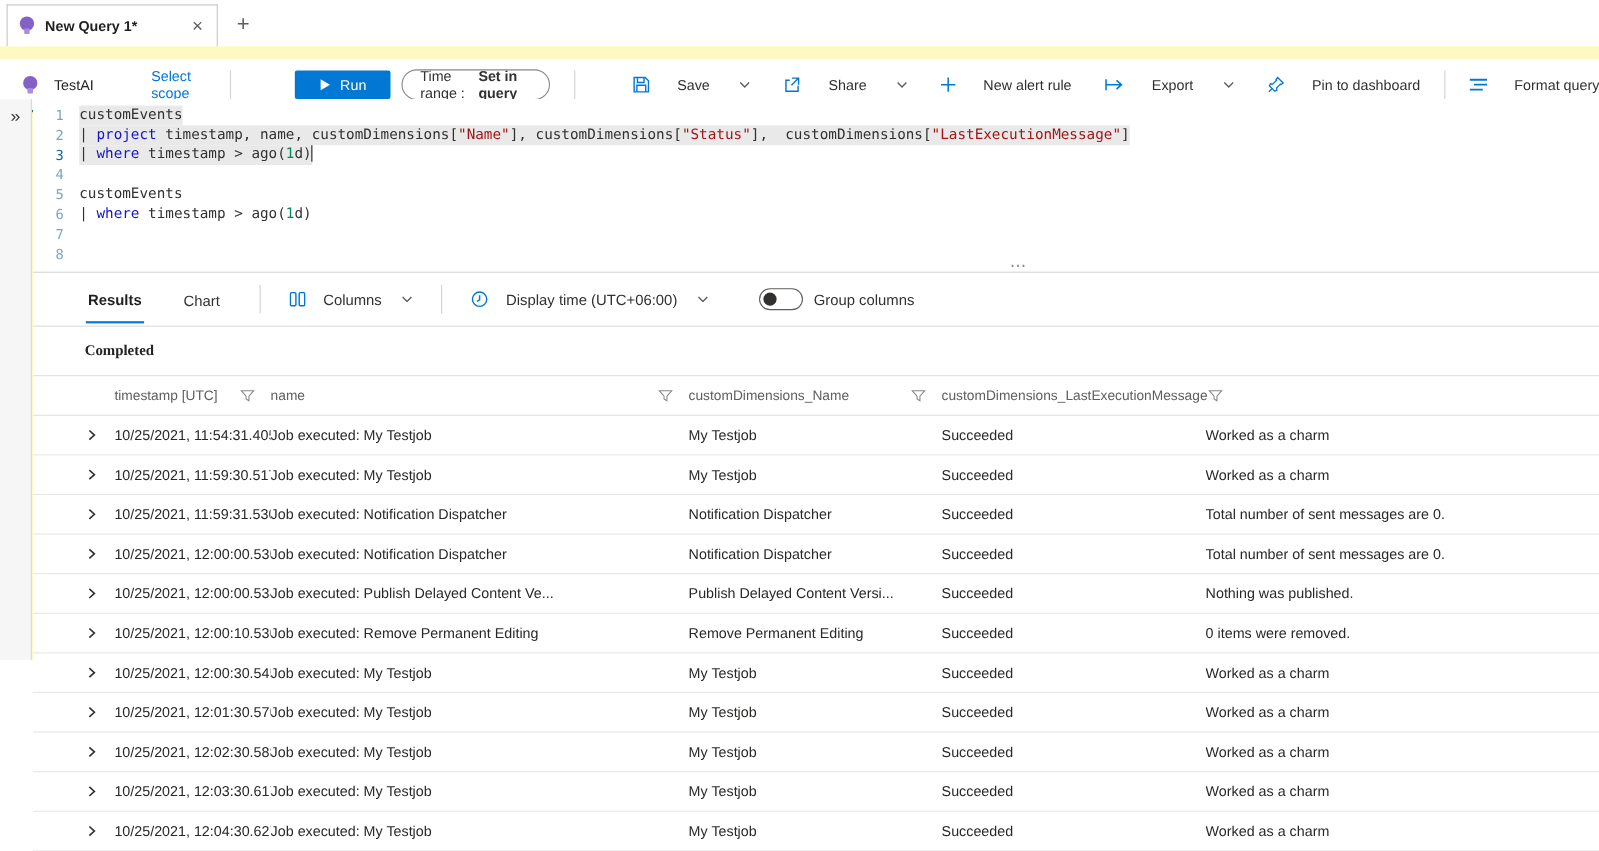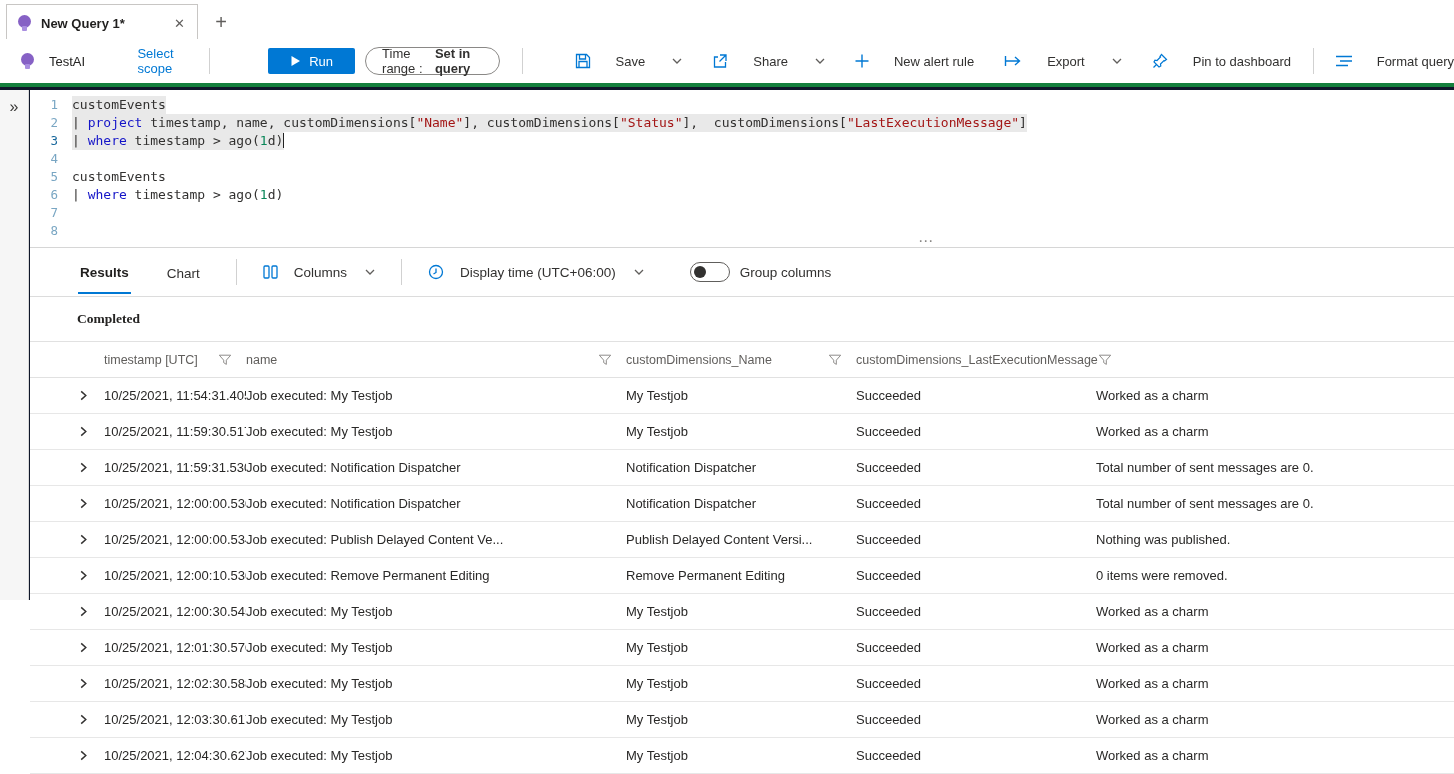--- a/index.html
+++ b/index.html
@@ -1,39 +1,39 @@
 <!DOCTYPE html>
 <html><head>
 <meta charset="utf-8">
 <style>
   * { margin:0; padding:0; box-sizing:border-box; }
   html,body { width:1454px; height:774px; overflow:hidden; background:#fff;
     font-family:"Liberation Sans","DejaVu Sans",sans-serif; color:#323130; }
-  .app { position:relative; width:1454px; height:600px; background:#0f172a; }
+  .app { position:relative; width:1454px; height:600px; background:#fef9c3; }
 
   
   .tabbar { position:absolute; top:0; left:0; right:0; height:42px; background:#fff; }
   .tab { position:absolute; left:6px; top:4px; height:38px; width:192px;
     border:1px solid #c8c6c4; border-bottom:none; background:#fff;
     display:flex; align-items:center; padding:0 10px; gap:9px; }
   .tab-label { font-size:13px; font-weight:700; color:#201f1e; flex:1; }
   .tab-close { color:#605e5c; font-size:13px; cursor:pointer; padding:0 2px; }
   .newtab { position:absolute; left:208px; top:10px; font-size:20px; color:#605e5c;
     width:26px; height:26px; text-align:center; line-height:25px; cursor:pointer; }
 
   
   .bulb { width:15px; height:17px; position:relative; display:inline-block; flex:none; }
   .bulb::before { content:''; position:absolute; left:1px; top:0; width:13px; height:13px;
     border-radius:50%; background:#8661c5; }
   .bulb::after { content:''; position:absolute; left:5px; top:11px; width:5px; height:5px;
     border-radius:1px; background:#a98ee0; }
 
   
-  .toolbar { position:absolute; top:39px; left:0; right:0; height:48px; background:#fff;
-    border-bottom:4px solid #15803d; display:flex; align-items:center; padding-left:20px;
+  .toolbar { position:absolute; top:54px; left:0; right:0; height:48px; background:#fff;
+    border-bottom:2px solid #15803d; display:flex; align-items:center; padding-left:20px;
     font-size:13px; }
   .scopegrp { display:flex; align-items:center; gap:14px; width:178px; }
   .scope-name { color:#252423; }
   .link { color:#0078d4; cursor:pointer; }
   .vsep { width:1px; height:26px; background:#d1d1d1; margin:0 22px; }
   .runbtn { display:flex; align-items:center; gap:8px; background:#0078d4; color:#fff;
     height:26px; padding:0 22px; border-radius:2px; font-size:13px; cursor:pointer;margin-left:37px; }
   .pill { display:flex; align-items:center; gap:6px; height:28px; border:1px solid #8a8886;
     border-radius:14px; padding:0 16px; margin-left:10px; color:#323130; cursor:pointer; }
   .pill b { font-weight:700; }

